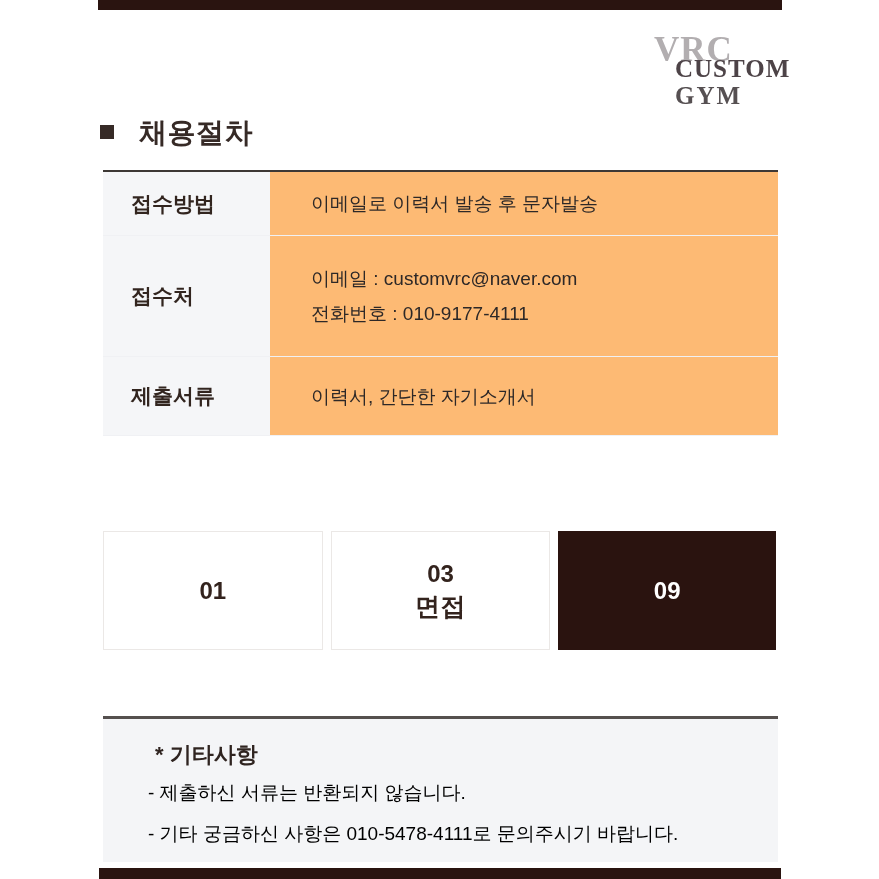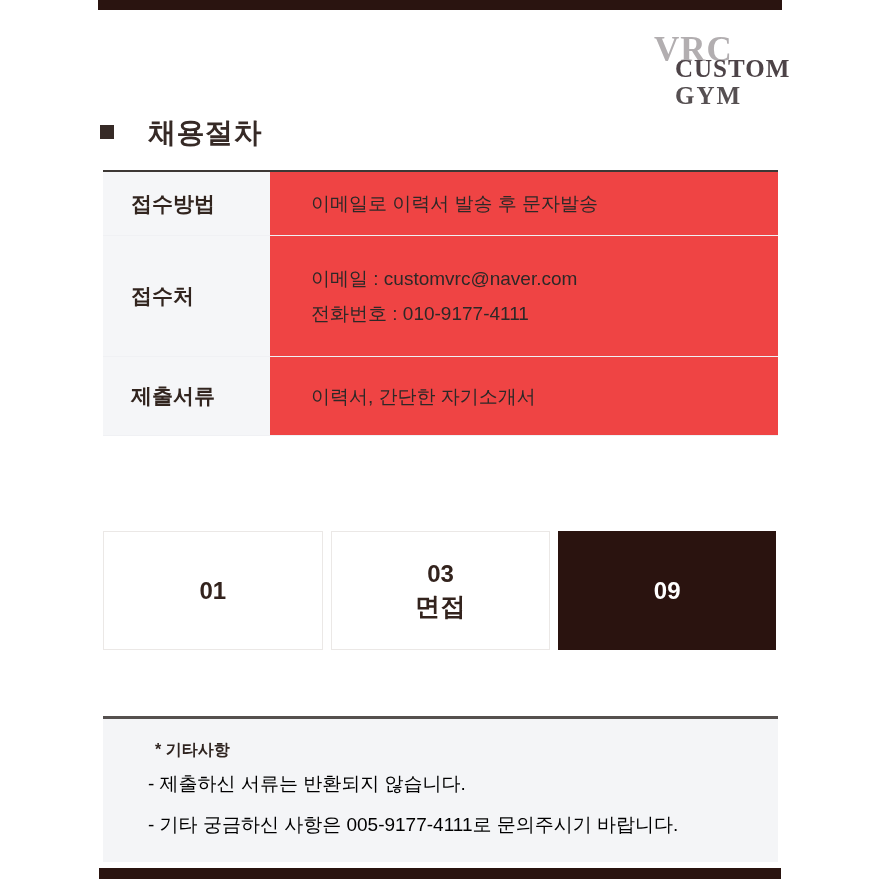--- a/index.html
+++ b/index.html
@@ -55,21 +55,21 @@
 
   
   .heading-bullet {
     position: absolute;
     left: 100px; top: 125px;
     width: 14px; height: 14px;
     background: #362a26;
   }
   .section-title {
     position: absolute;
-    left: 148px; top: 114px;
+    left: 139px; top: 114px;
     font-size: 28px; font-weight: 700;
     color: #362a26;
     letter-spacing: 0.5px;
   }
 
   
   .info-table {
     position: absolute;
     left: 103px; top: 170px;
     width: 675px;
@@ -84,21 +84,21 @@
     background: #f5f6f8;
     display: flex;
     align-items: center;
     padding-left: 28px;
     font-size: 21px;
     font-weight: 700;
     color: #32251f;
   }
   .info-row .value-cell {
     flex: 1;
-    background: #ef4444;
+    background: #fdba74;
     display: flex;
     flex-direction: column;
     justify-content: center;
     padding-left: 41px;
     font-size: 19px;
     color: #2d2827;
   }
   .info-row .value-line { line-height: 35px; }
   .info-row.h1 { height: 64px; }
   .info-row.h2 { height: 121px; }
@@ -140,21 +140,21 @@
   
   .notes {
     position: absolute;
     left: 103px; top: 716px;
     width: 675px; height: 146px;
     background: #f4f5f7;
     border-top: 3px solid #55504e;
   }
   .notes-title {
     margin: 21px 0 10px 52px;
-    font-size: 16px;
+    font-size: 22px;
     font-weight: 700;
     color: #2f2420;
   }
   .notes-item {
     margin: 0 0 15px 45px;
     font-size: 19px;
     color: #000000;
   }
 </style>
 </head>
@@ -204,18 +204,18 @@
       <div class="step-name">면접</div>
     </div>
     <div class="step active">
       <div class="step-number">09</div>
     </div>
   </div>
 
   <div class="notes">
     <div class="notes-title">* 기타사항</div>
     <div class="notes-item">- 제출하신 서류는 반환되지 않습니다.</div>
-    <div class="notes-item">- 기타 궁금하신 사항은 005-9177-4111로 문의주시기 바랍니다.</div>
+    <div class="notes-item">- 기타 궁금하신 사항은 010-5478-4111로 문의주시기 바랍니다.</div>
   </div>
 
   <div class="bottom-bar"></div>
 
 </div>
 
 </body></html>

